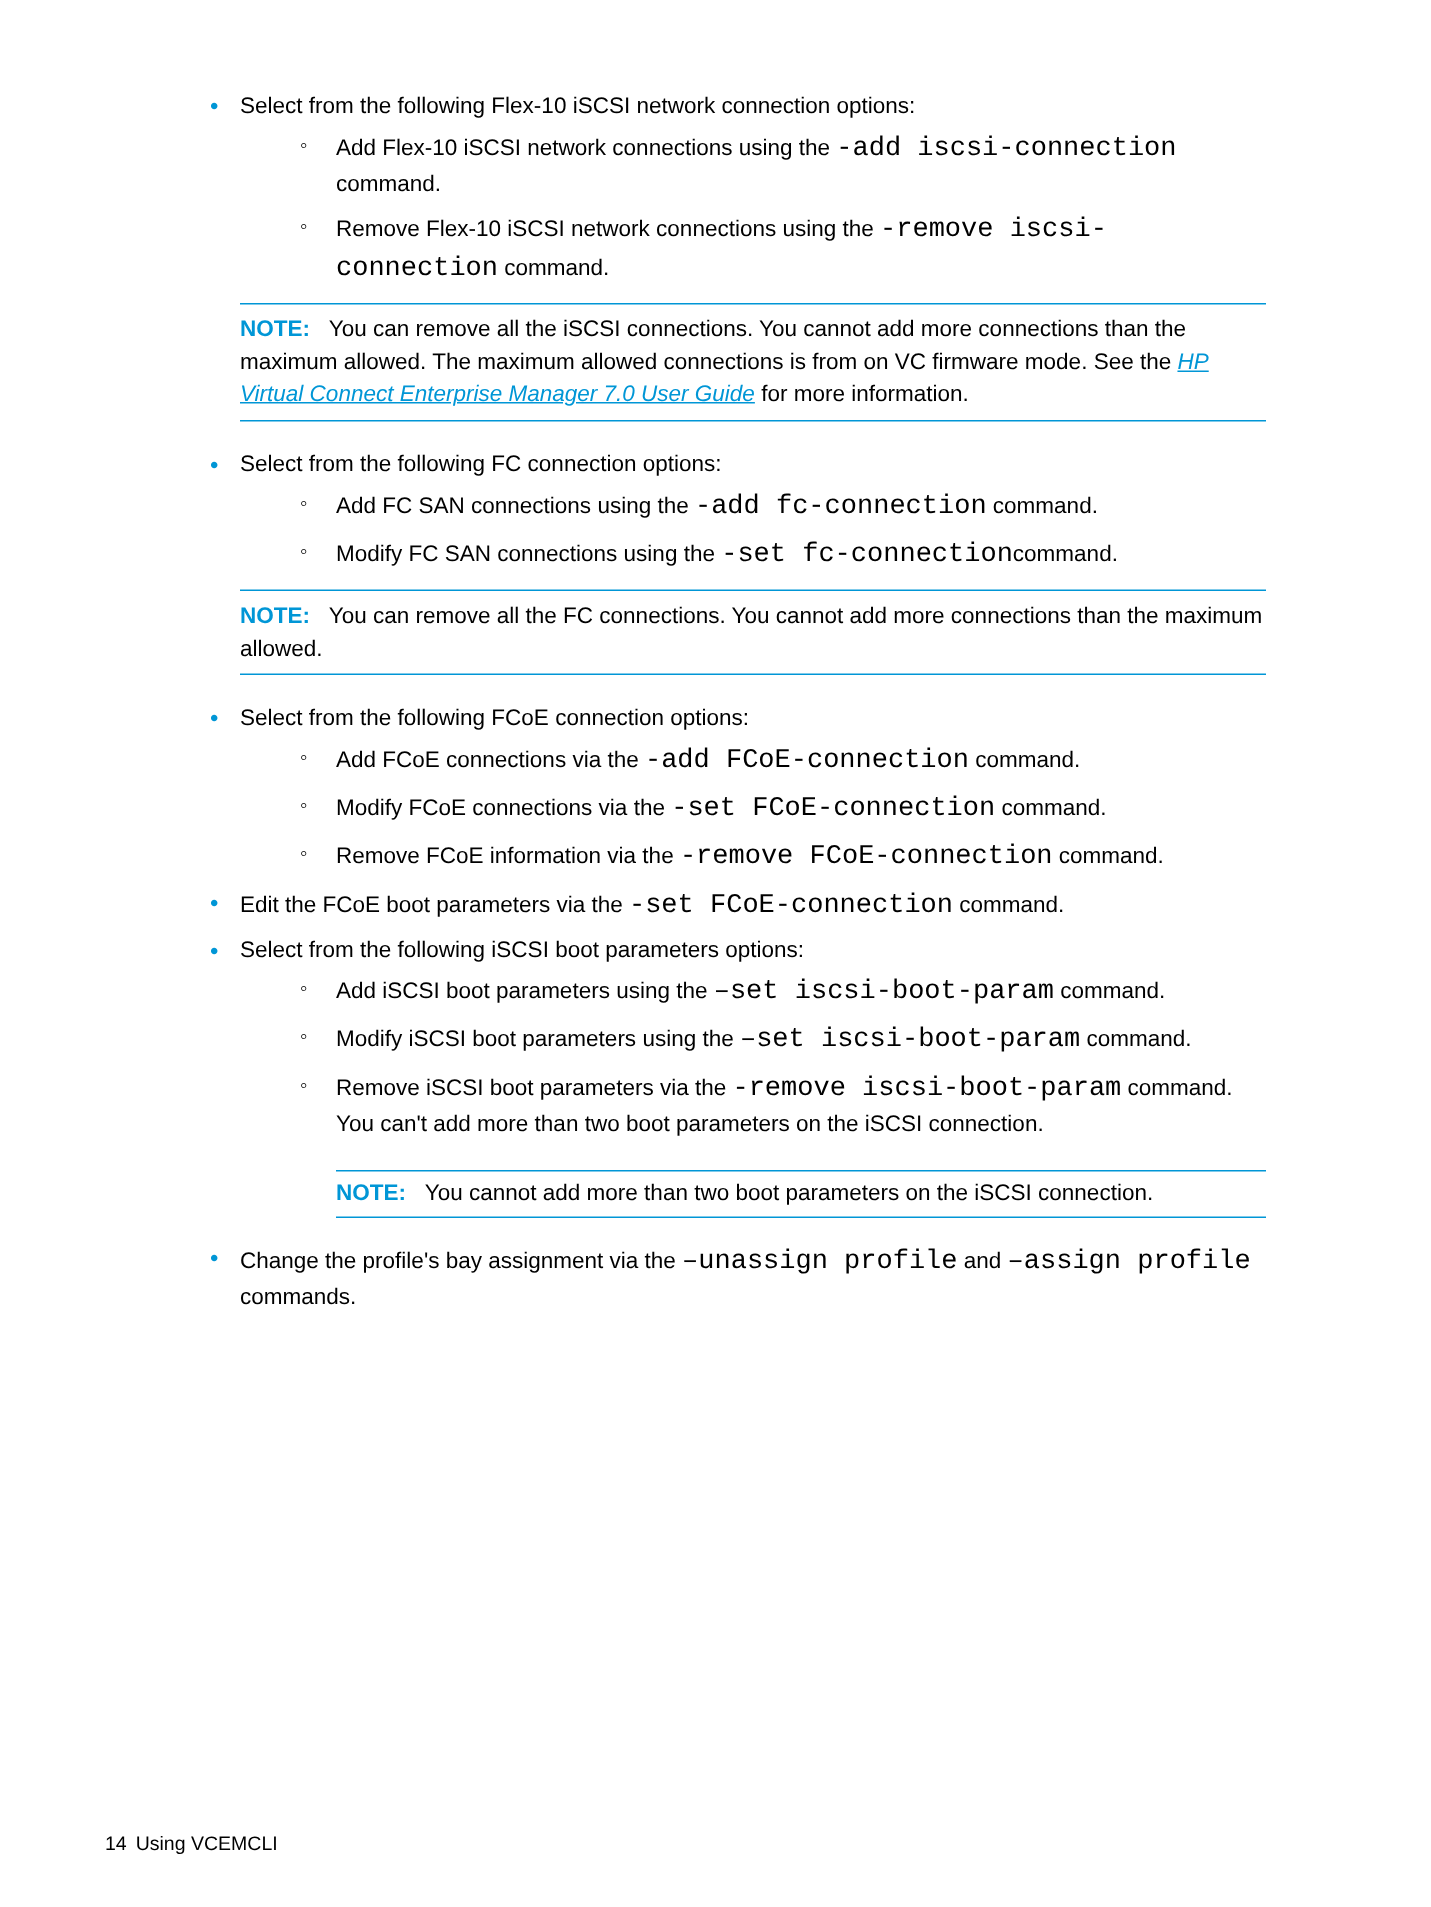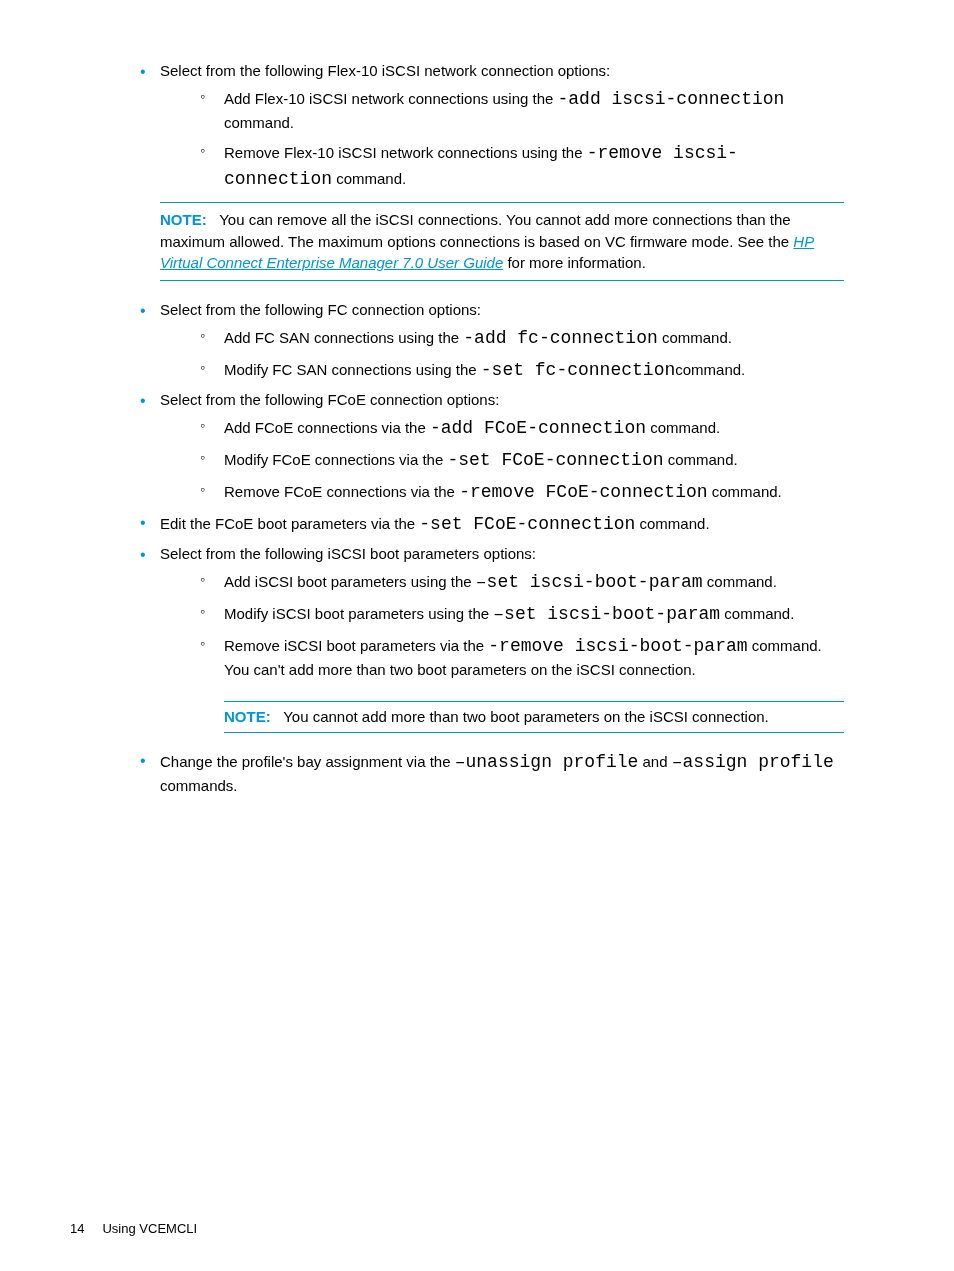--- a/index.html
+++ b/index.html
@@ -78,56 +78,59 @@
     font-style: italic;
   }
   .page-footer {
     position: fixed;
     bottom: 32px;
     left: 70px;
     font-size: 13px;
   }
   .page-num {
     display: inline-block;
-    margin-right: 18px;
+    margin-right: 6px;
   }
   .gap { margin-top: 16px; }
 </style>
 </head>
 <body>
 
 <div class="content">
   <ul class="bullet">
 
     <li>
       <span>Select from the following Flex-10 iSCSI network connection options:</span>
       <ul class="circle">
         <li><span>Add Flex-10 iSCSI network connections using the </span><span class="code">-add iscsi-connection</span><span> command.</span></li>
         <li><span>Remove Flex-10 iSCSI network connections using the </span><span class="code">-remove iscsi-connection</span><span> command.</span></li>
       </ul>
       <div class="note-box" style="margin-left:0;">
-        <span class="note-label">NOTE:</span>&nbsp;&nbsp;&nbsp;<span>You can remove all the iSCSI connections. You cannot add more connections than the maximum allowed. The maximum options connections is based on VC firmware mode. See the </span><a class="link">HP Virtual Connect Enterprise Manager 7.0 User Guide</a><span> for more information.</span>
+        <span class="note-label">NOTE:</span>&nbsp;&nbsp;&nbsp;<span>You can remove all the iSCSI connections. You cannot add more connections than the maximum allowed. The maximum allowed connections is from on VC firmware mode. See the </span><a class="link">HP Virtual Connect Enterprise Manager 7.0 User Guide</a><span> for more information.</span>
       </div>
     </li>
 
     <li>
       <span>Select from the following FC connection options:</span>
       <ul class="circle">
         <li><span>Add FC SAN connections using the </span><span class="code">-add fc-connection</span><span> command.</span></li>
         <li><span>Modify FC SAN connections using the </span><span class="code">-set fc-connection</span><span>command.</span></li>
       </ul>
+      <div class="note-box" style="margin-left:0;">
+        <span class="note-label">NOTE:</span>&nbsp;&nbsp;&nbsp;<span>You can remove all the FC connections. You cannot add more connections than the maximum allowed.</span>
+      </div>
     </li>
 
 
     <li>
       <span>Select from the following FCoE connection options:</span>
       <ul class="circle">
         <li><span>Add FCoE connections via the  </span><span class="code">-add FCoE-connection</span><span> command.</span></li>
         <li><span>Modify FCoE connections via the </span><span class="code">-set FCoE-connection</span><span> command.</span></li>
-        <li><span>Remove FCoE connections via the </span><span class="code">-remove FCoE-connection</span><span> command.</span></li>
+        <li><span>Remove FCoE information via the </span><span class="code">-remove FCoE-connection</span><span> command.</span></li>
       </ul>
     </li>
 
     <li><span>Edit the FCoE boot parameters via the </span><span class="code">-set FCoE-connection</span><span> command.</span></li>
 
     <li>
       <span>Select from the following iSCSI boot parameters options:</span>
       <ul class="circle">
         <li><span>Add iSCSI boot parameters using the </span><span class="code">–set iscsi-boot-param</span><span> command.</span></li>
         <li><span>Modify iSCSI boot parameters using the </span><span class="code">–set iscsi-boot-param</span><span> command.</span></li>

